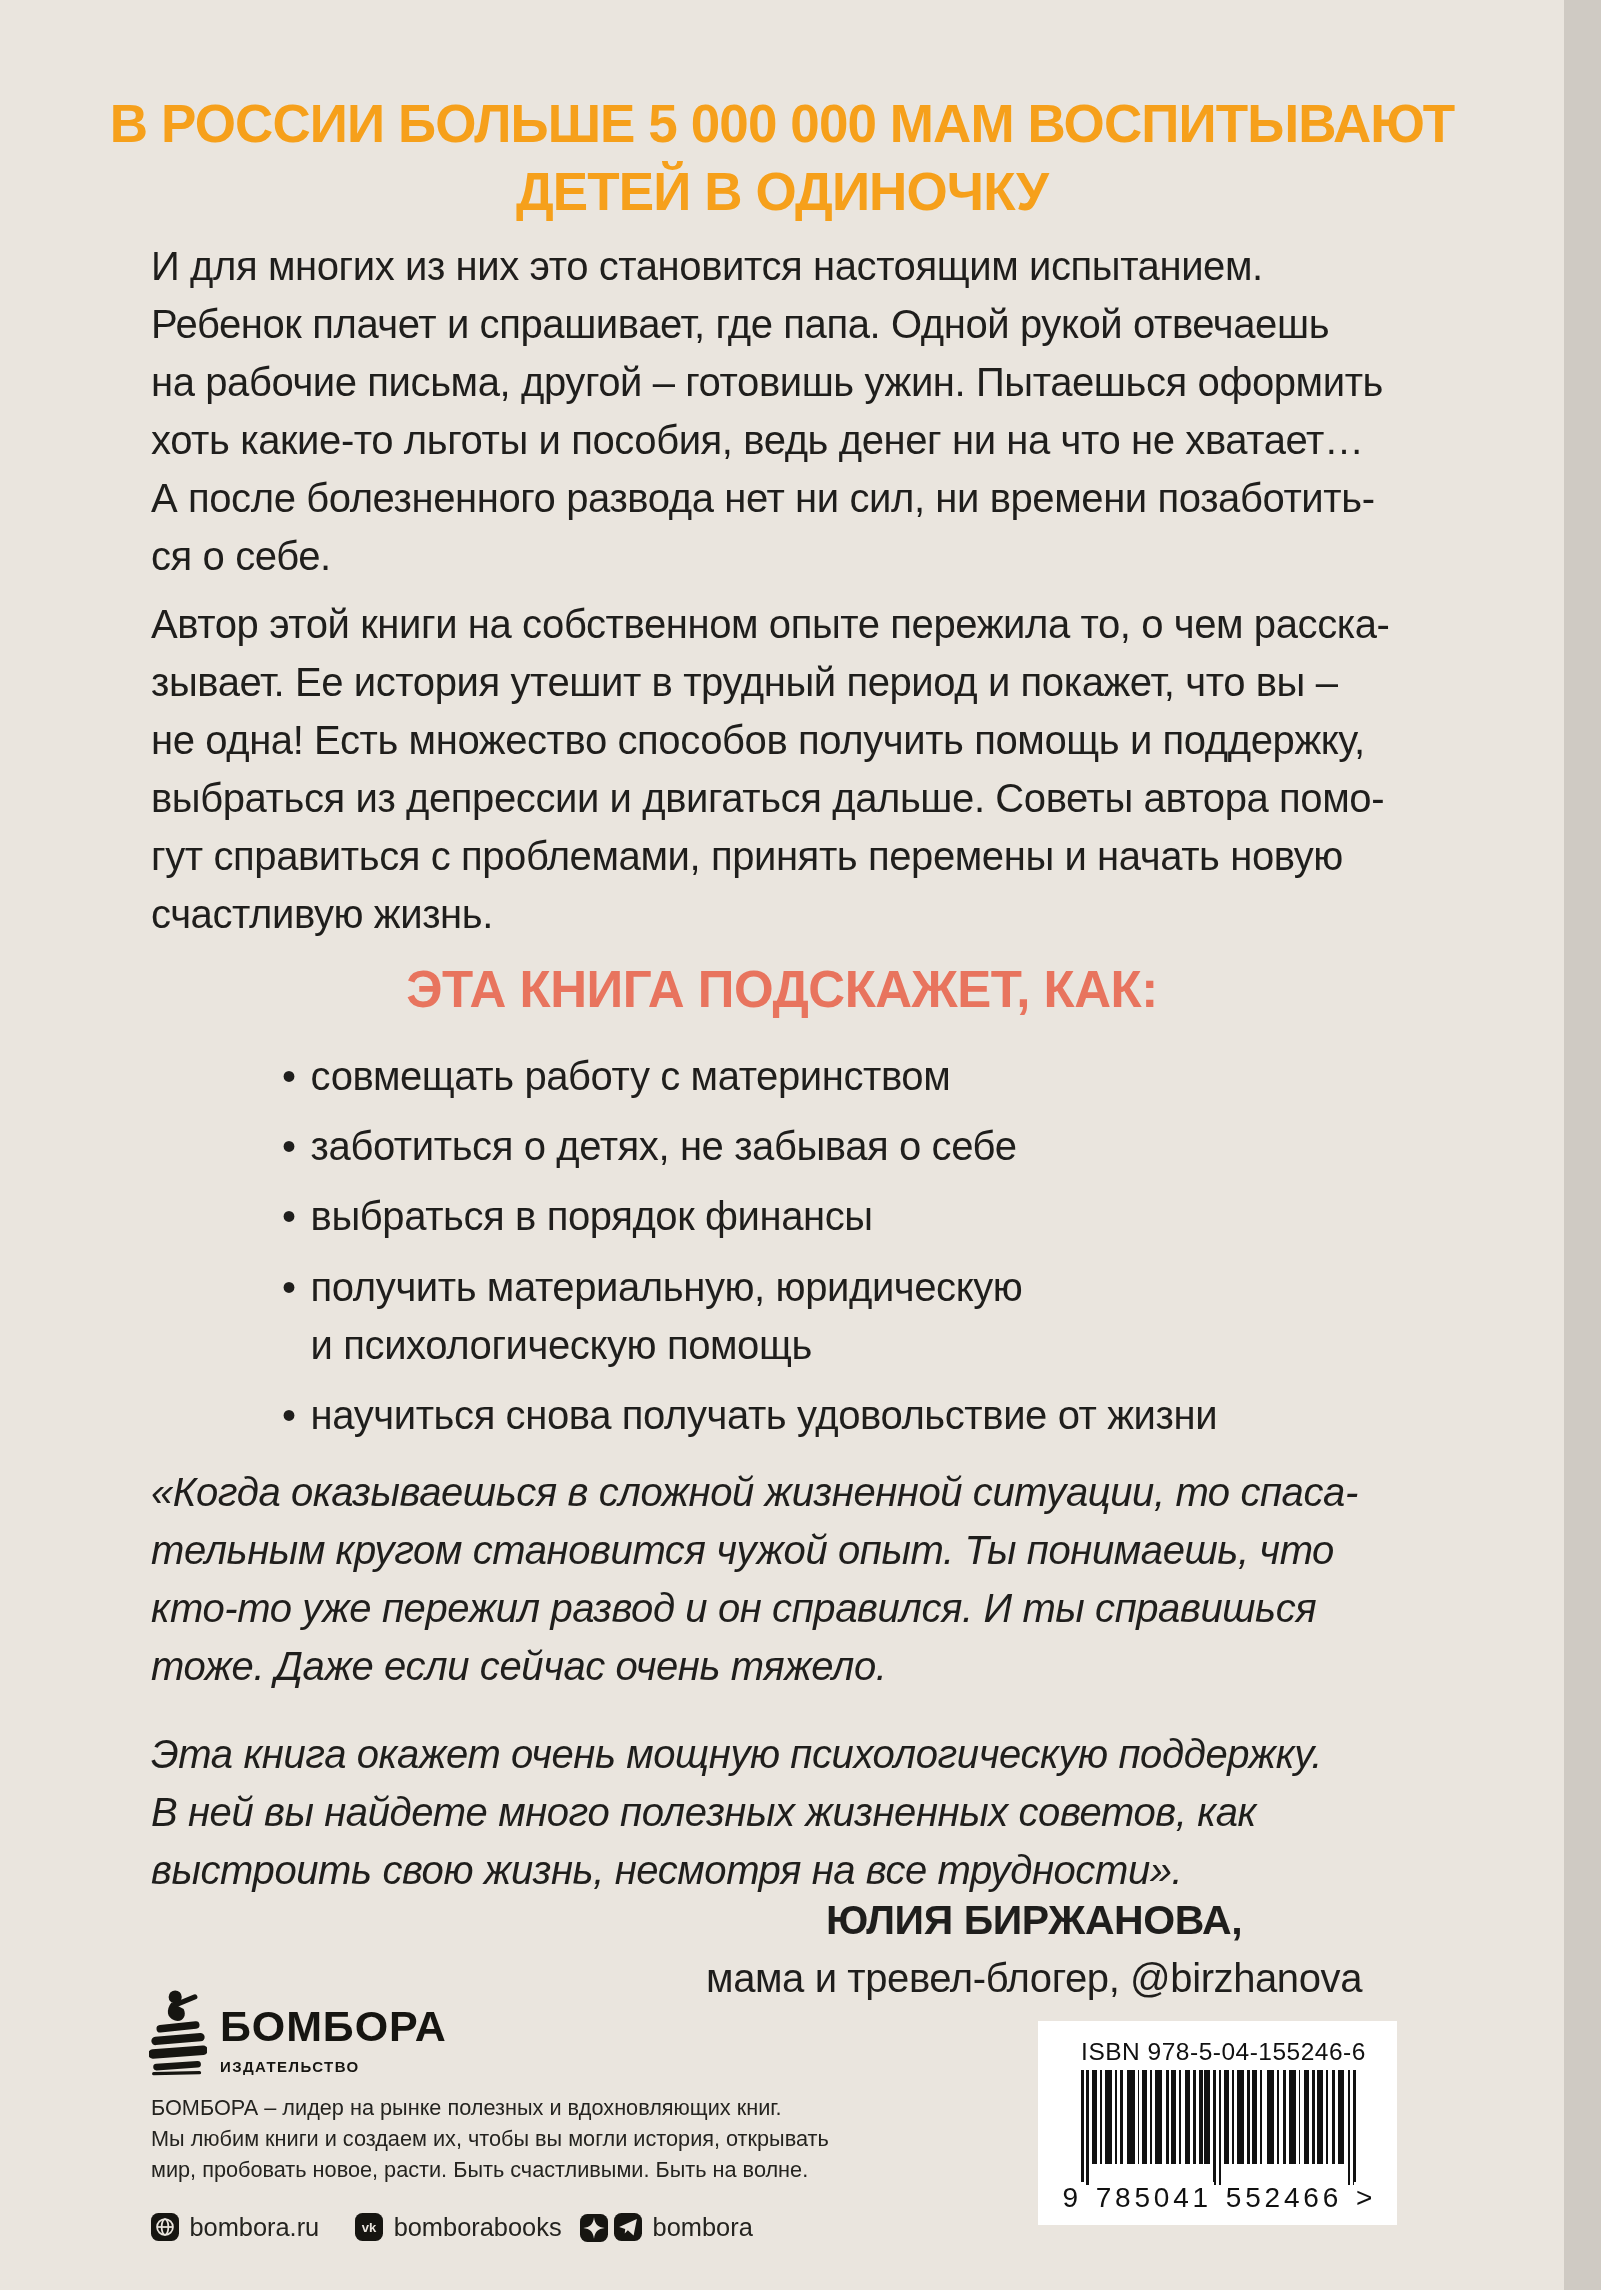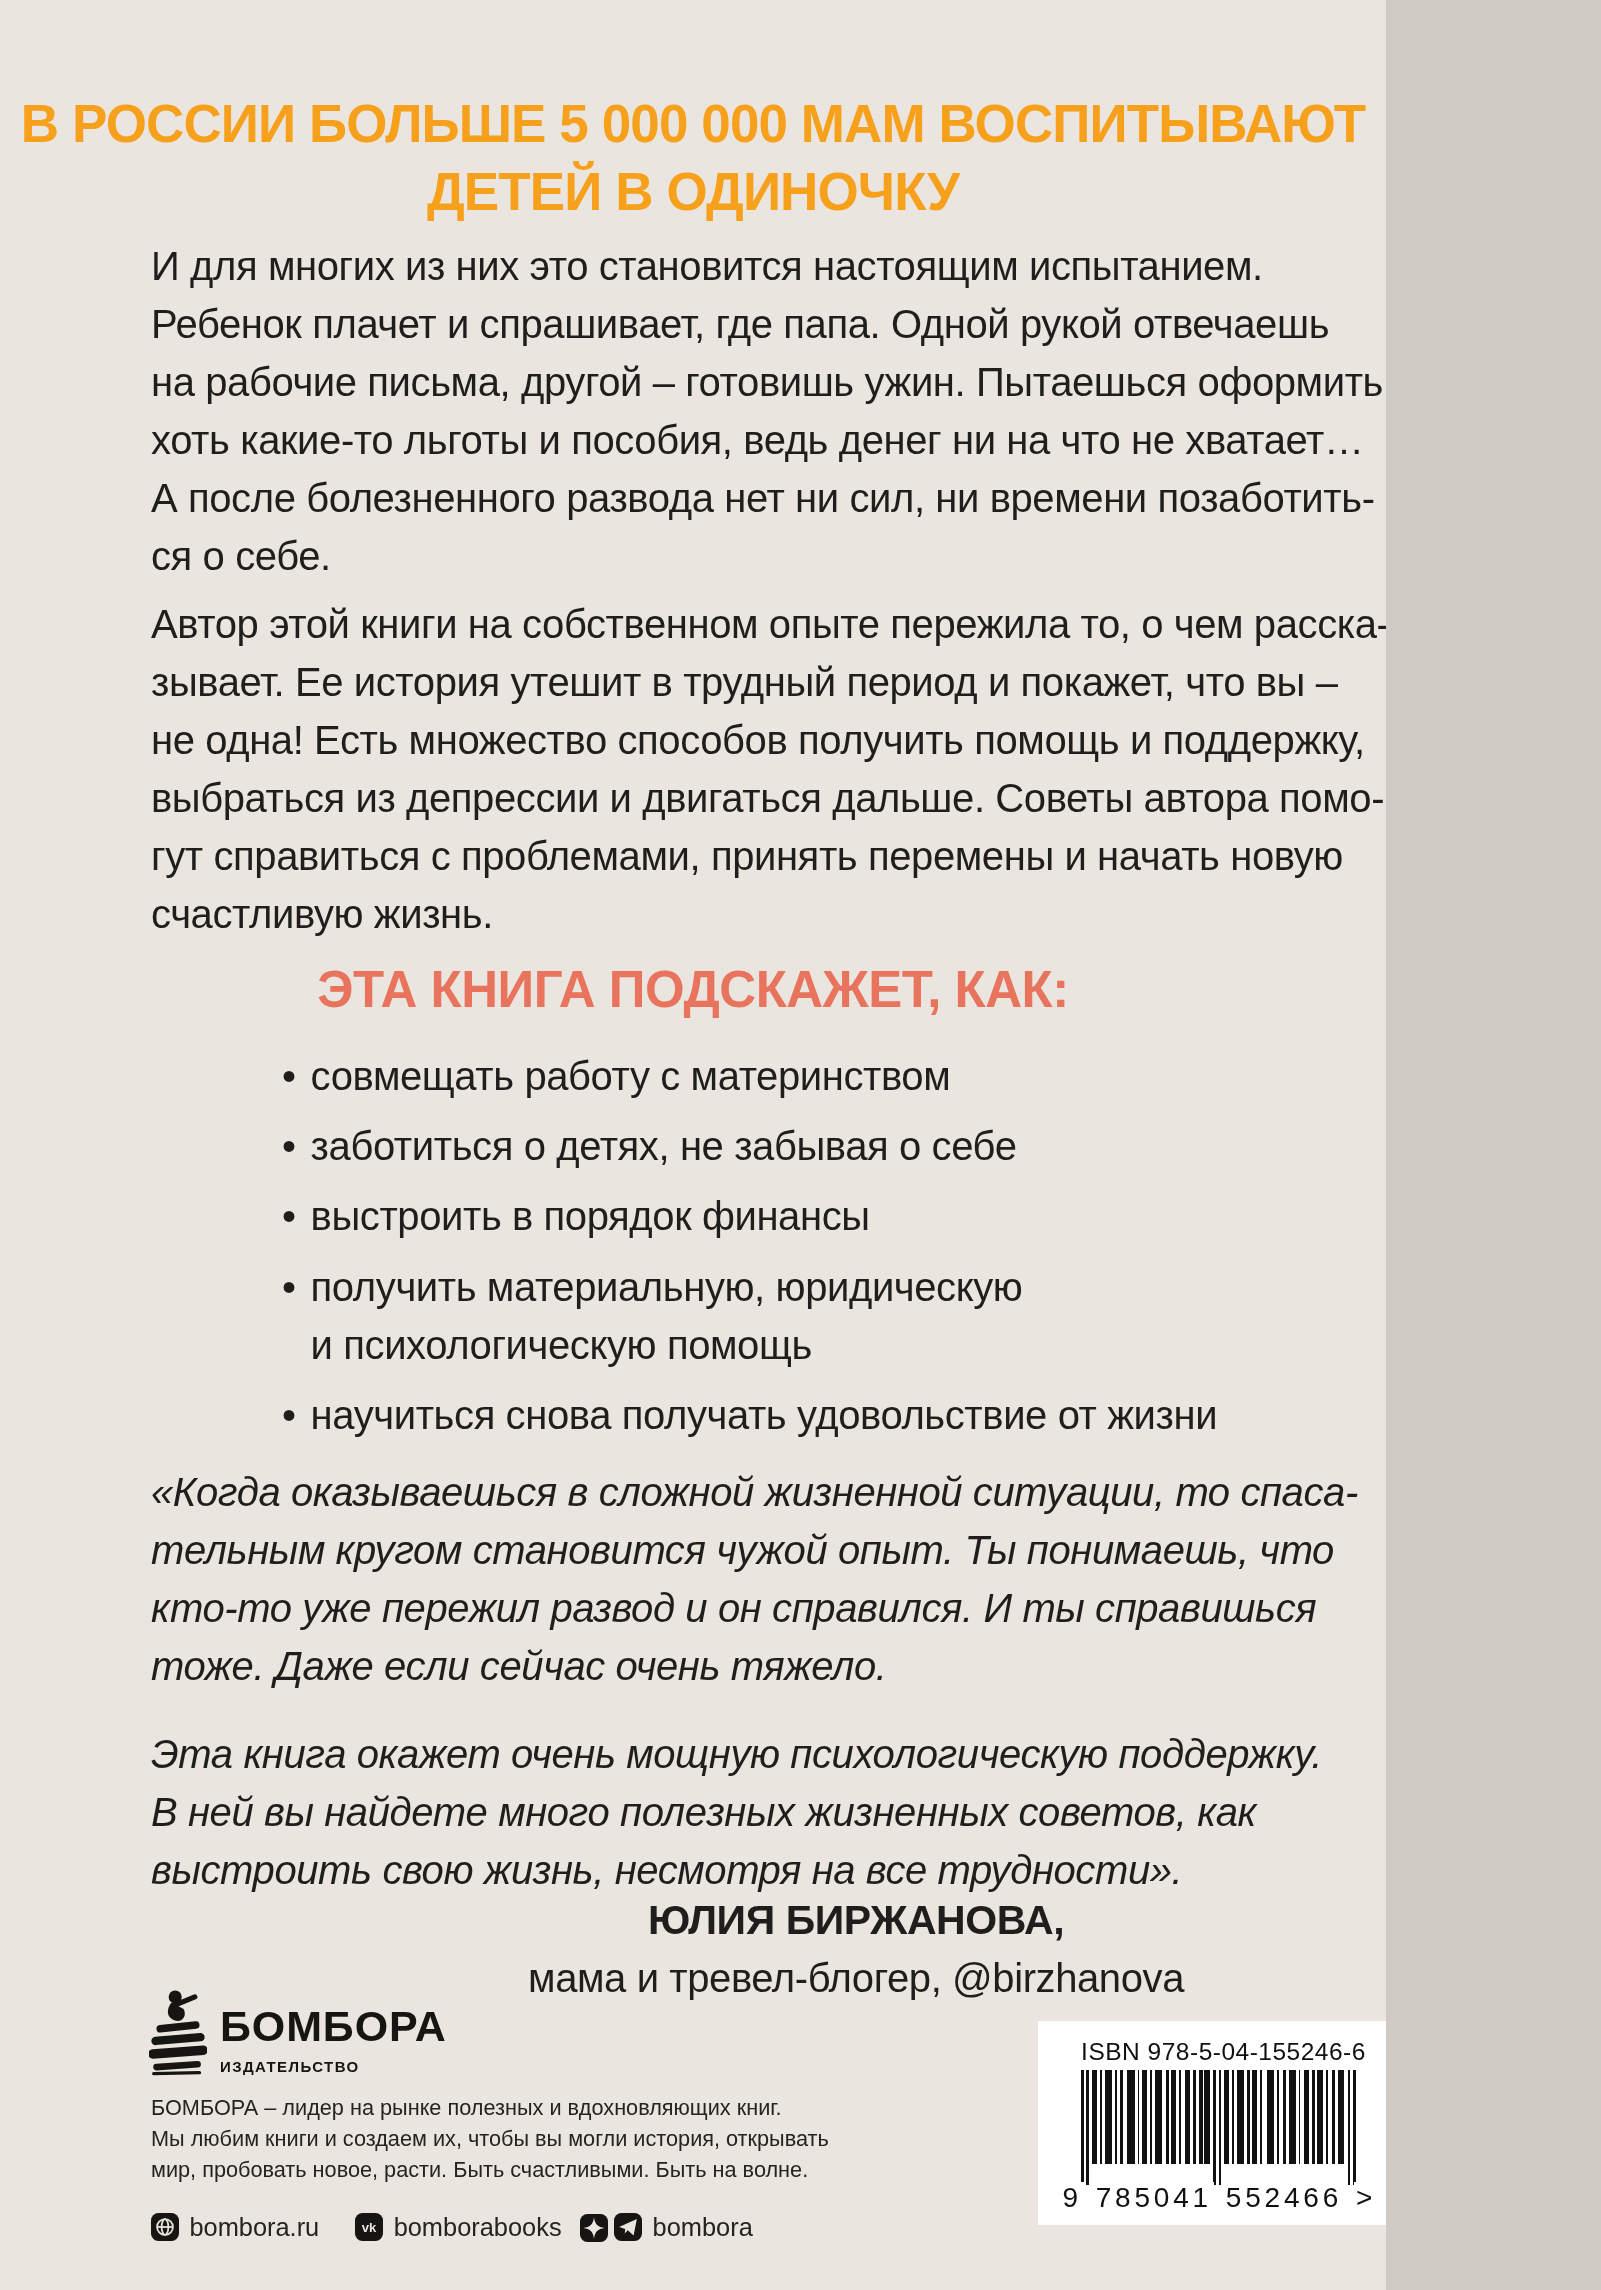--- a/index.html
+++ b/index.html
@@ -1,18 +1,18 @@
 <!DOCTYPE html>
 <html style="font-size:15px"><head>
 <meta charset="utf-8">
 <style>
   html,body{margin:0;padding:0;background:#cfcac3;}
   .page{
     position:relative;
-    width:1386px;height:2291px;
+    width:1564px;height:2291px;
     background:#EAE5DE;
     font-family:"Liberation Sans", sans-serif;
     color:#1F1E1C;
     overflow:hidden;
   }
   .pre{white-space:pre-line;}
   
   .headline{
     position:absolute;top:90px;left:0;right:0;
     text-align:center;
@@ -121,21 +121,21 @@
     <div class="bullet-item">
       <span class="bullet-dot">•</span>
       <span class="pre">совмещать работу с материнством</span>
     </div>
     <div class="bullet-item">
       <span class="bullet-dot">•</span>
       <span class="pre">заботиться о детях, не забывая о себе</span>
     </div>
     <div class="bullet-item">
       <span class="bullet-dot">•</span>
-      <span class="pre">выстроить в порядок финансы</span>
+      <span class="pre">выбраться в порядок финансы</span>
     </div>
     <div class="bullet-item">
       <span class="bullet-dot">•</span>
       <span class="pre">получить материальную, юридическую
 и психологическую помощь</span>
     </div>
     <div class="bullet-item">
       <span class="bullet-dot">•</span>
       <span class="pre">научиться снова получать удовольствие от жизни</span>
     </div>

